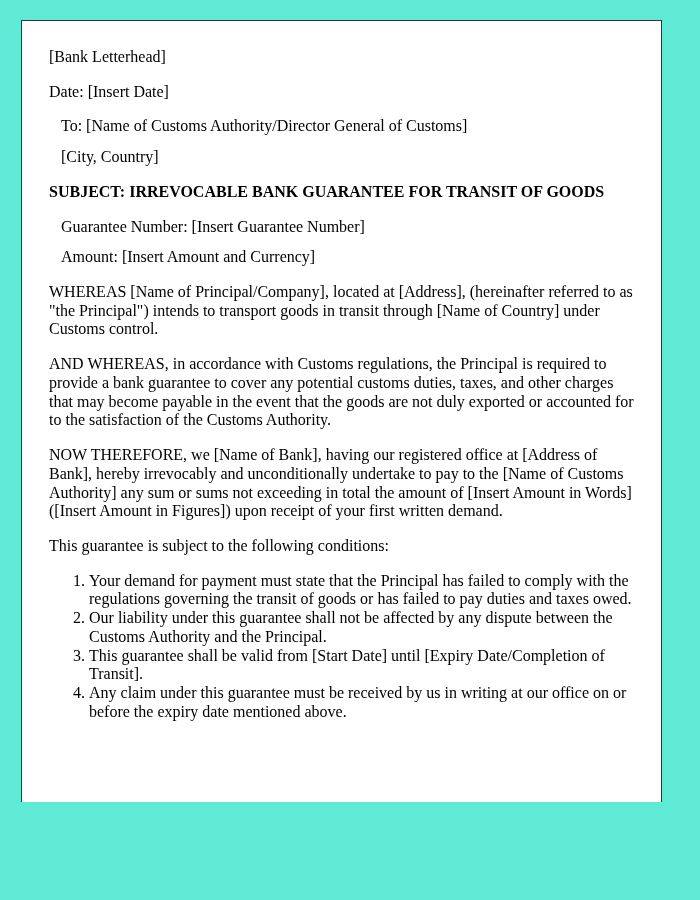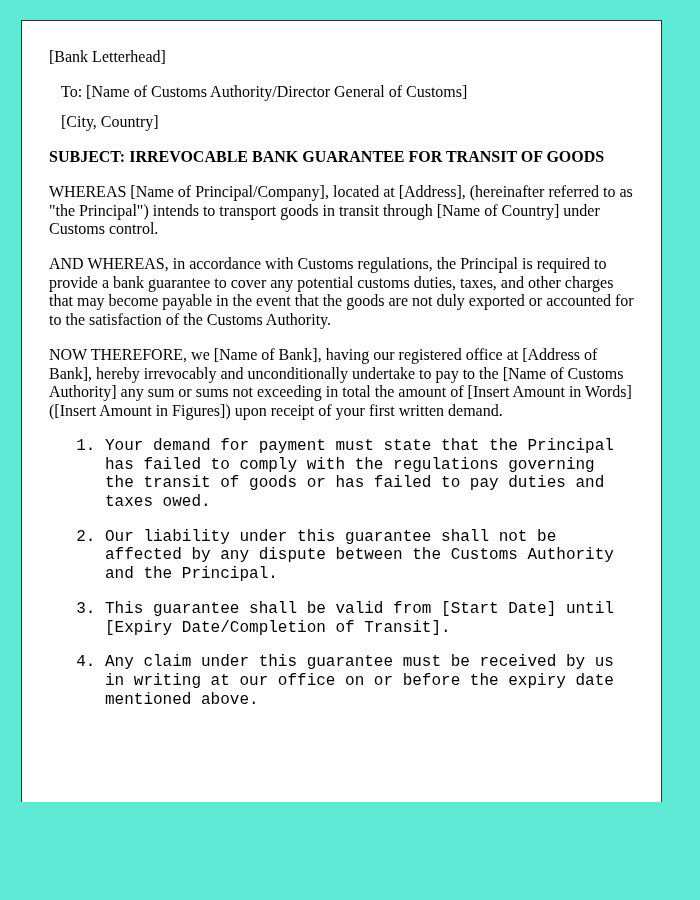--- a/index.html
+++ b/index.html
@@ -41,49 +41,54 @@
     margin: 12px;
   }
   .subject {
     font-weight: bold;
   }
   ol.conditions {
     margin: 0 0 16px 0;
     padding-left: 40px;
   }
   ol.conditions li {
-    margin: 16px;
+    margin: 0;
     padding: 0;
-    font-family: Liberation Mono, monospace;
   }
 </style>
 </head>
 <body>
 
 <div class="viewport">
   <div class="letter-frame">
 
     <p class="para">[Bank Letterhead]</p>
 
+    <p class="para">Date: [Insert Date]</p>
 
     <div class="para">
       <div class="line">To: [Name of Customs Authority/Director General of Customs]</div>
       <div class="line">[City, Country]</div>
     </div>
 
     <p class="para subject">SUBJECT: IRREVOCABLE BANK GUARANTEE FOR TRANSIT OF GOODS</p>
 
+    <div class="para">
+      <div class="line">Guarantee Number: [Insert Guarantee Number]</div>
+      <div class="line">Amount: [Insert Amount and Currency]</div>
+    </div>
 
 
     <p class="para">WHEREAS [Name of Principal/Company], located at [Address], (hereinafter referred to as "the Principal") intends to transport goods in transit through [Name of Country] under Customs control.</p>
 
     <p class="para">AND WHEREAS, in accordance with Customs regulations, the Principal is required to provide a bank guarantee to cover any potential customs duties, taxes, and other charges that may become payable in the event that the goods are not duly exported or accounted for to the satisfaction of the Customs Authority.</p>
 
     <p class="para">NOW THEREFORE, we [Name of Bank], having our registered office at [Address of Bank], hereby irrevocably and unconditionally undertake to pay to the [Name of Customs Authority] any sum or sums not exceeding in total the amount of [Insert Amount in Words] ([Insert Amount in Figures]) upon receipt of your first written demand.</p>
 
+    <p class="para">This guarantee is subject to the following conditions:</p>
 
     <ol class="conditions">
       <li>Your demand for payment must state that the Principal has failed to comply with the regulations governing the transit of goods or has failed to pay duties and taxes owed.</li>
       <li>Our liability under this guarantee shall not be affected by any dispute between the Customs Authority and the Principal.</li>
       <li>This guarantee shall be valid from [Start Date] until [Expiry Date/Completion of Transit].</li>
       <li>Any claim under this guarantee must be received by us in writing at our office on or before the expiry date mentioned above.</li>
     </ol>
 
 
   </div>

